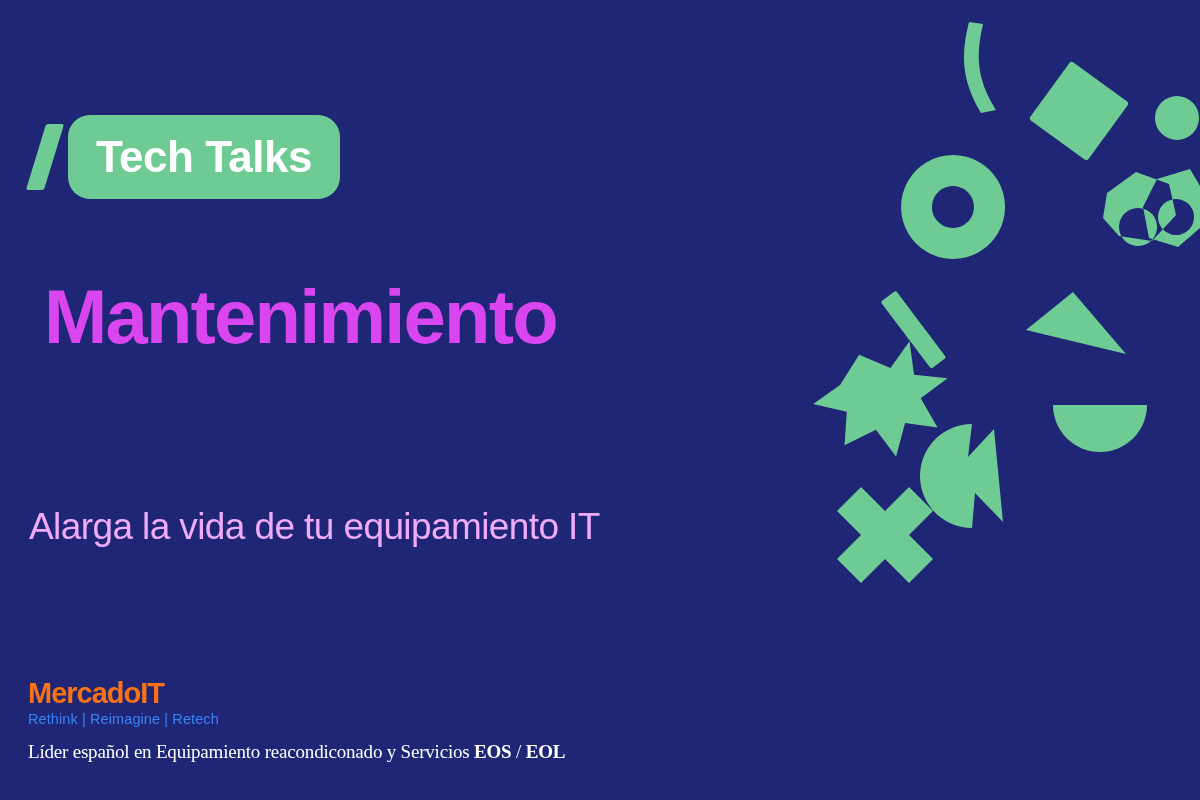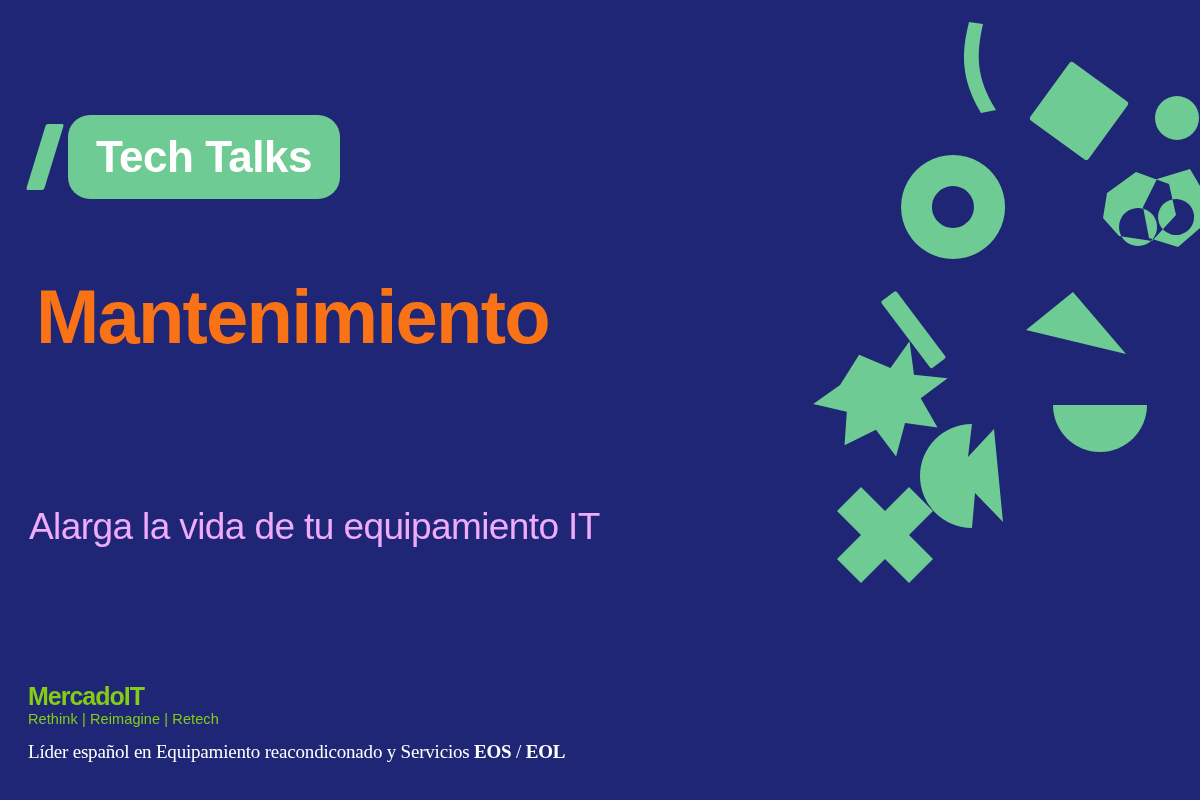--- a/index.html
+++ b/index.html
@@ -58,24 +58,24 @@
     font-size:44px;
     font-weight:bold;
     letter-spacing:-0.5px;
     line-height:1;
     font-family:"Liberation Sans", sans-serif;
   }
 
   
   #headline {
     position:absolute;
-    left:36px;
+    left:44px;
     top:272px;
     width:800px;
-    color:#f97316;
+    color:#d946ef;
     font-size:76px;
     font-weight:bold;
     line-height:1.18;
     letter-spacing:-1.8px;
   }
   #headline .hl-line { display:block; }
 
   
   #subtitle {
     position:absolute;
@@ -90,28 +90,28 @@
   }
 
   
   #footer {
     position:absolute;
     left:28px;
     bottom:36px;
     width:900px;
   }
   #logo-name {
-    color:#84cc16;
-    font-size:25px;
+    color:#f97316;
+    font-size:29px;
     font-weight:bold;
     letter-spacing:-1px;
     line-height:1.05;
   }
   #logo-tagline {
-    color:#84cc16;
+    color:#3b82f6;
     font-size:14.5px;
     font-weight:400;
     letter-spacing:0.1px;
     margin-top:2px;
     line-height:1.2;
   }
   #footer-strap {
     color:#ffffff;
     font-size:19px;
     font-weight:400;

